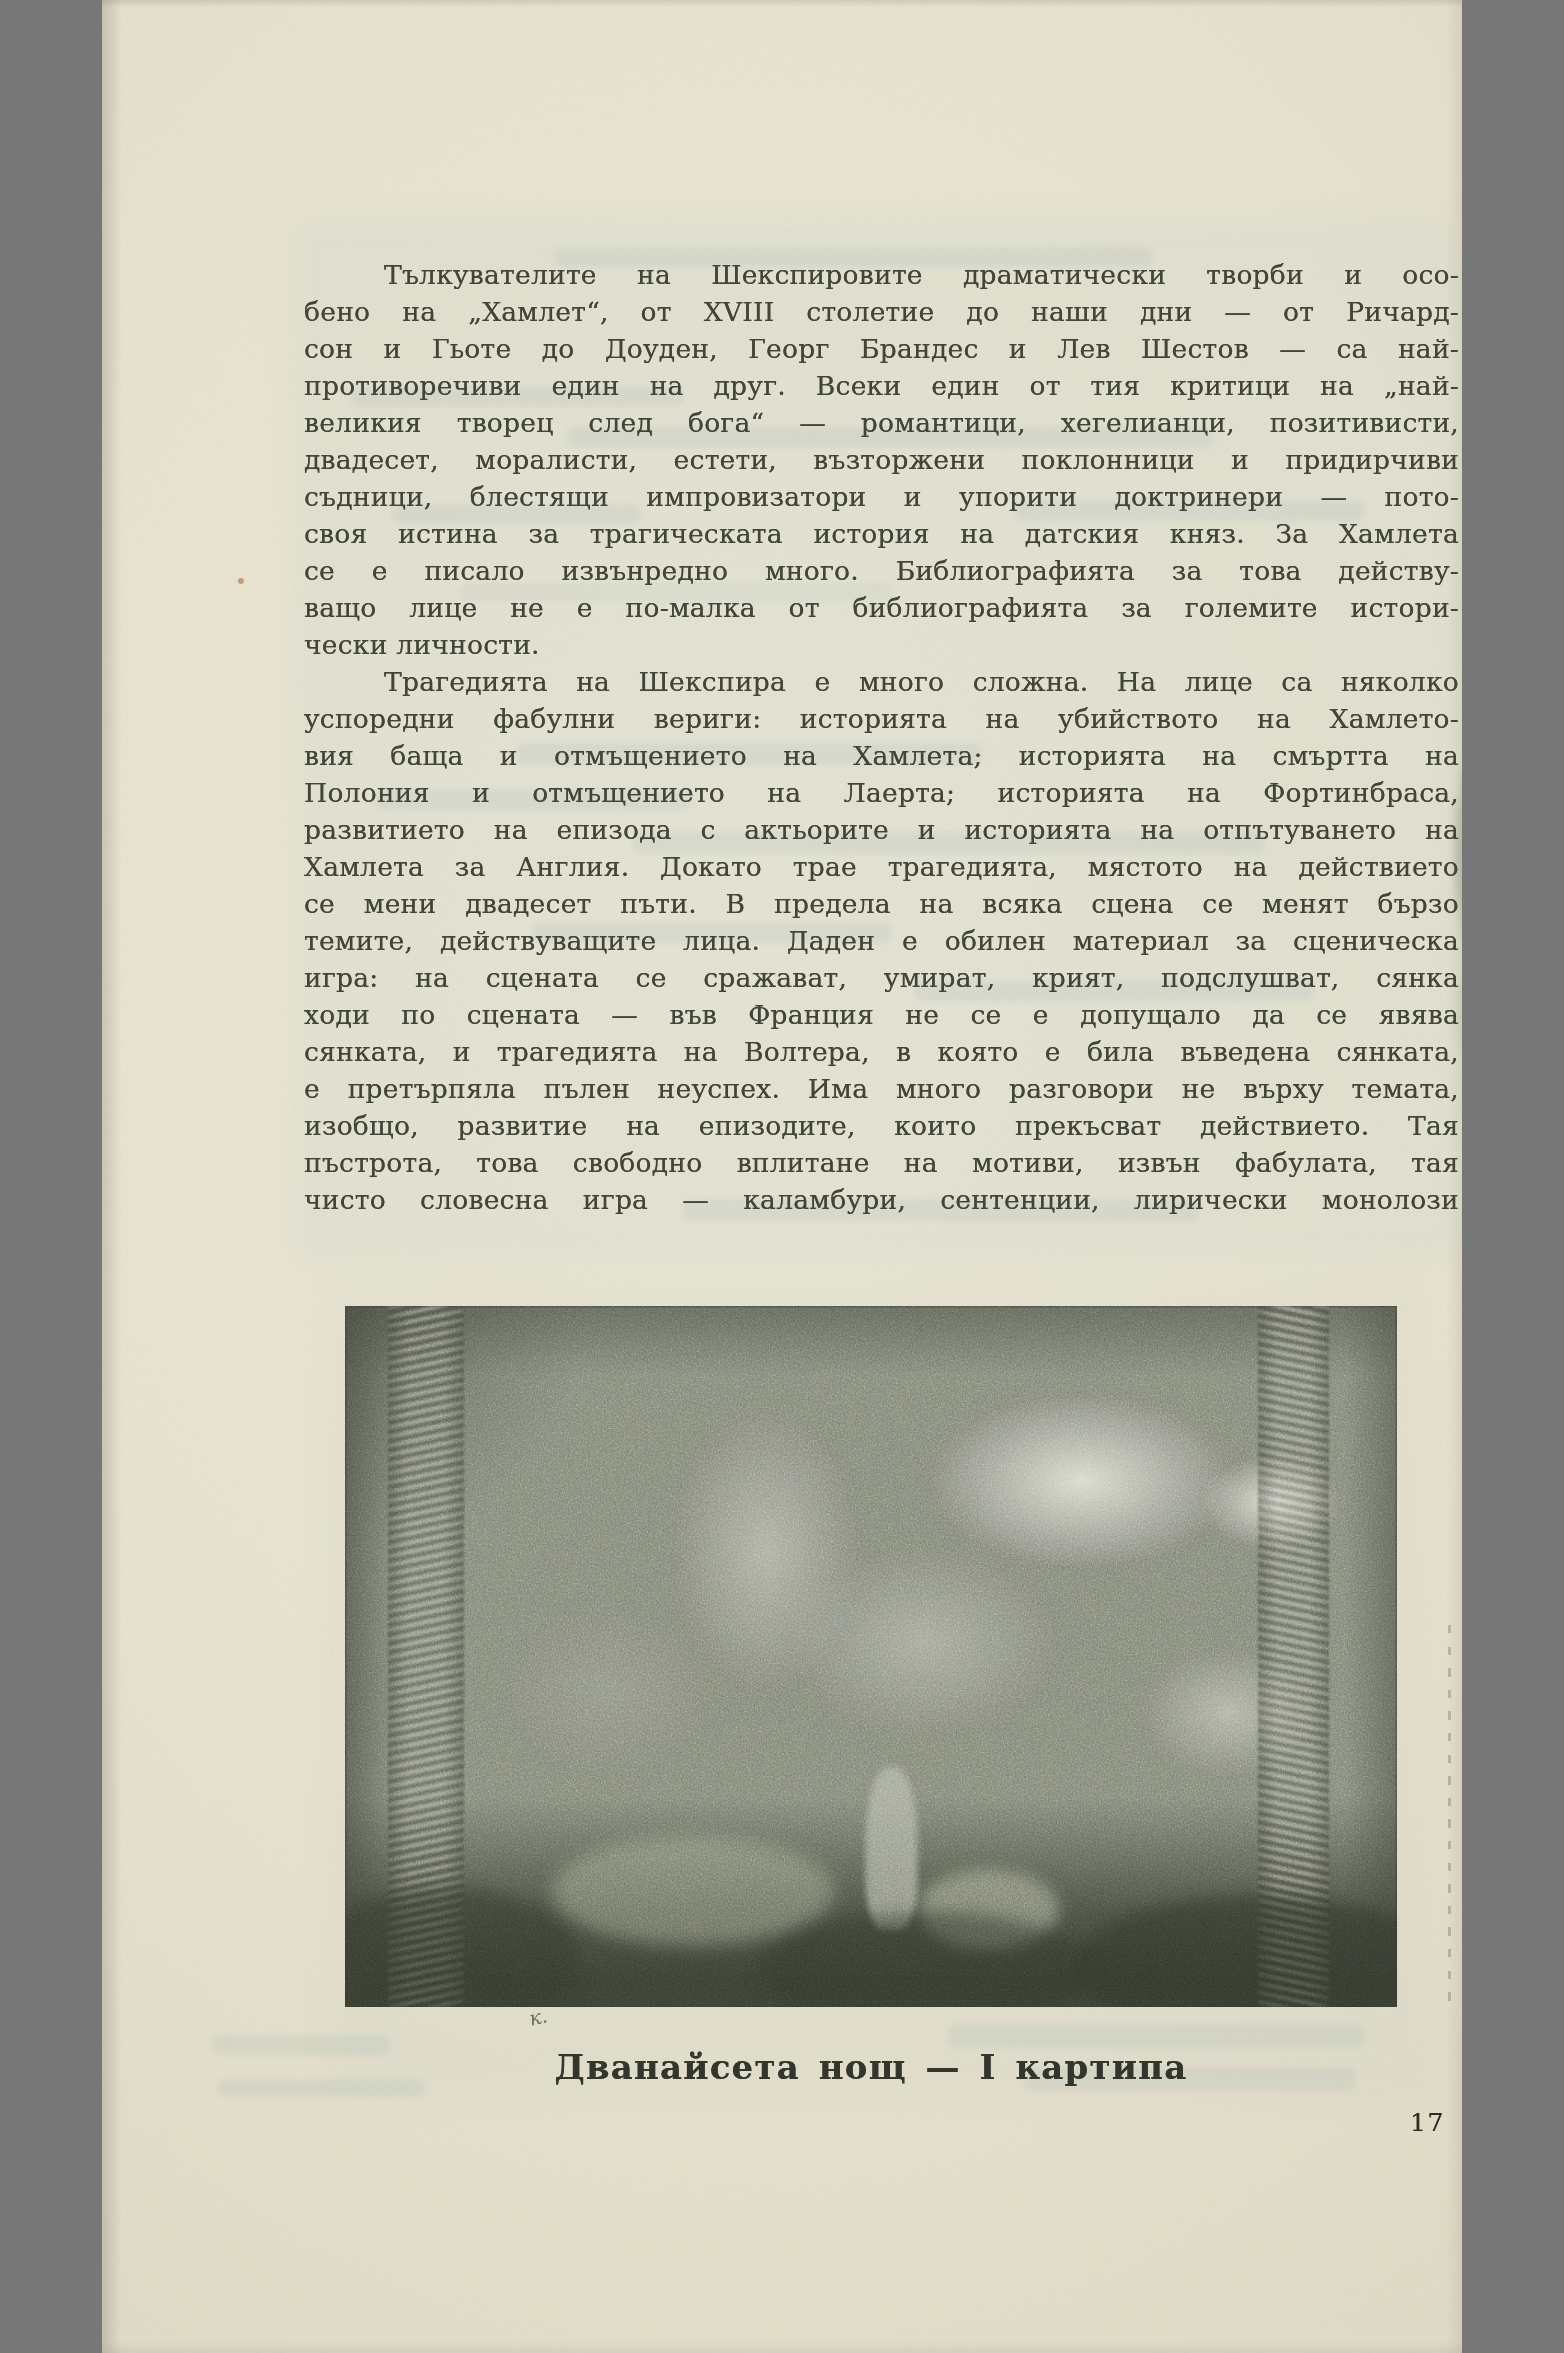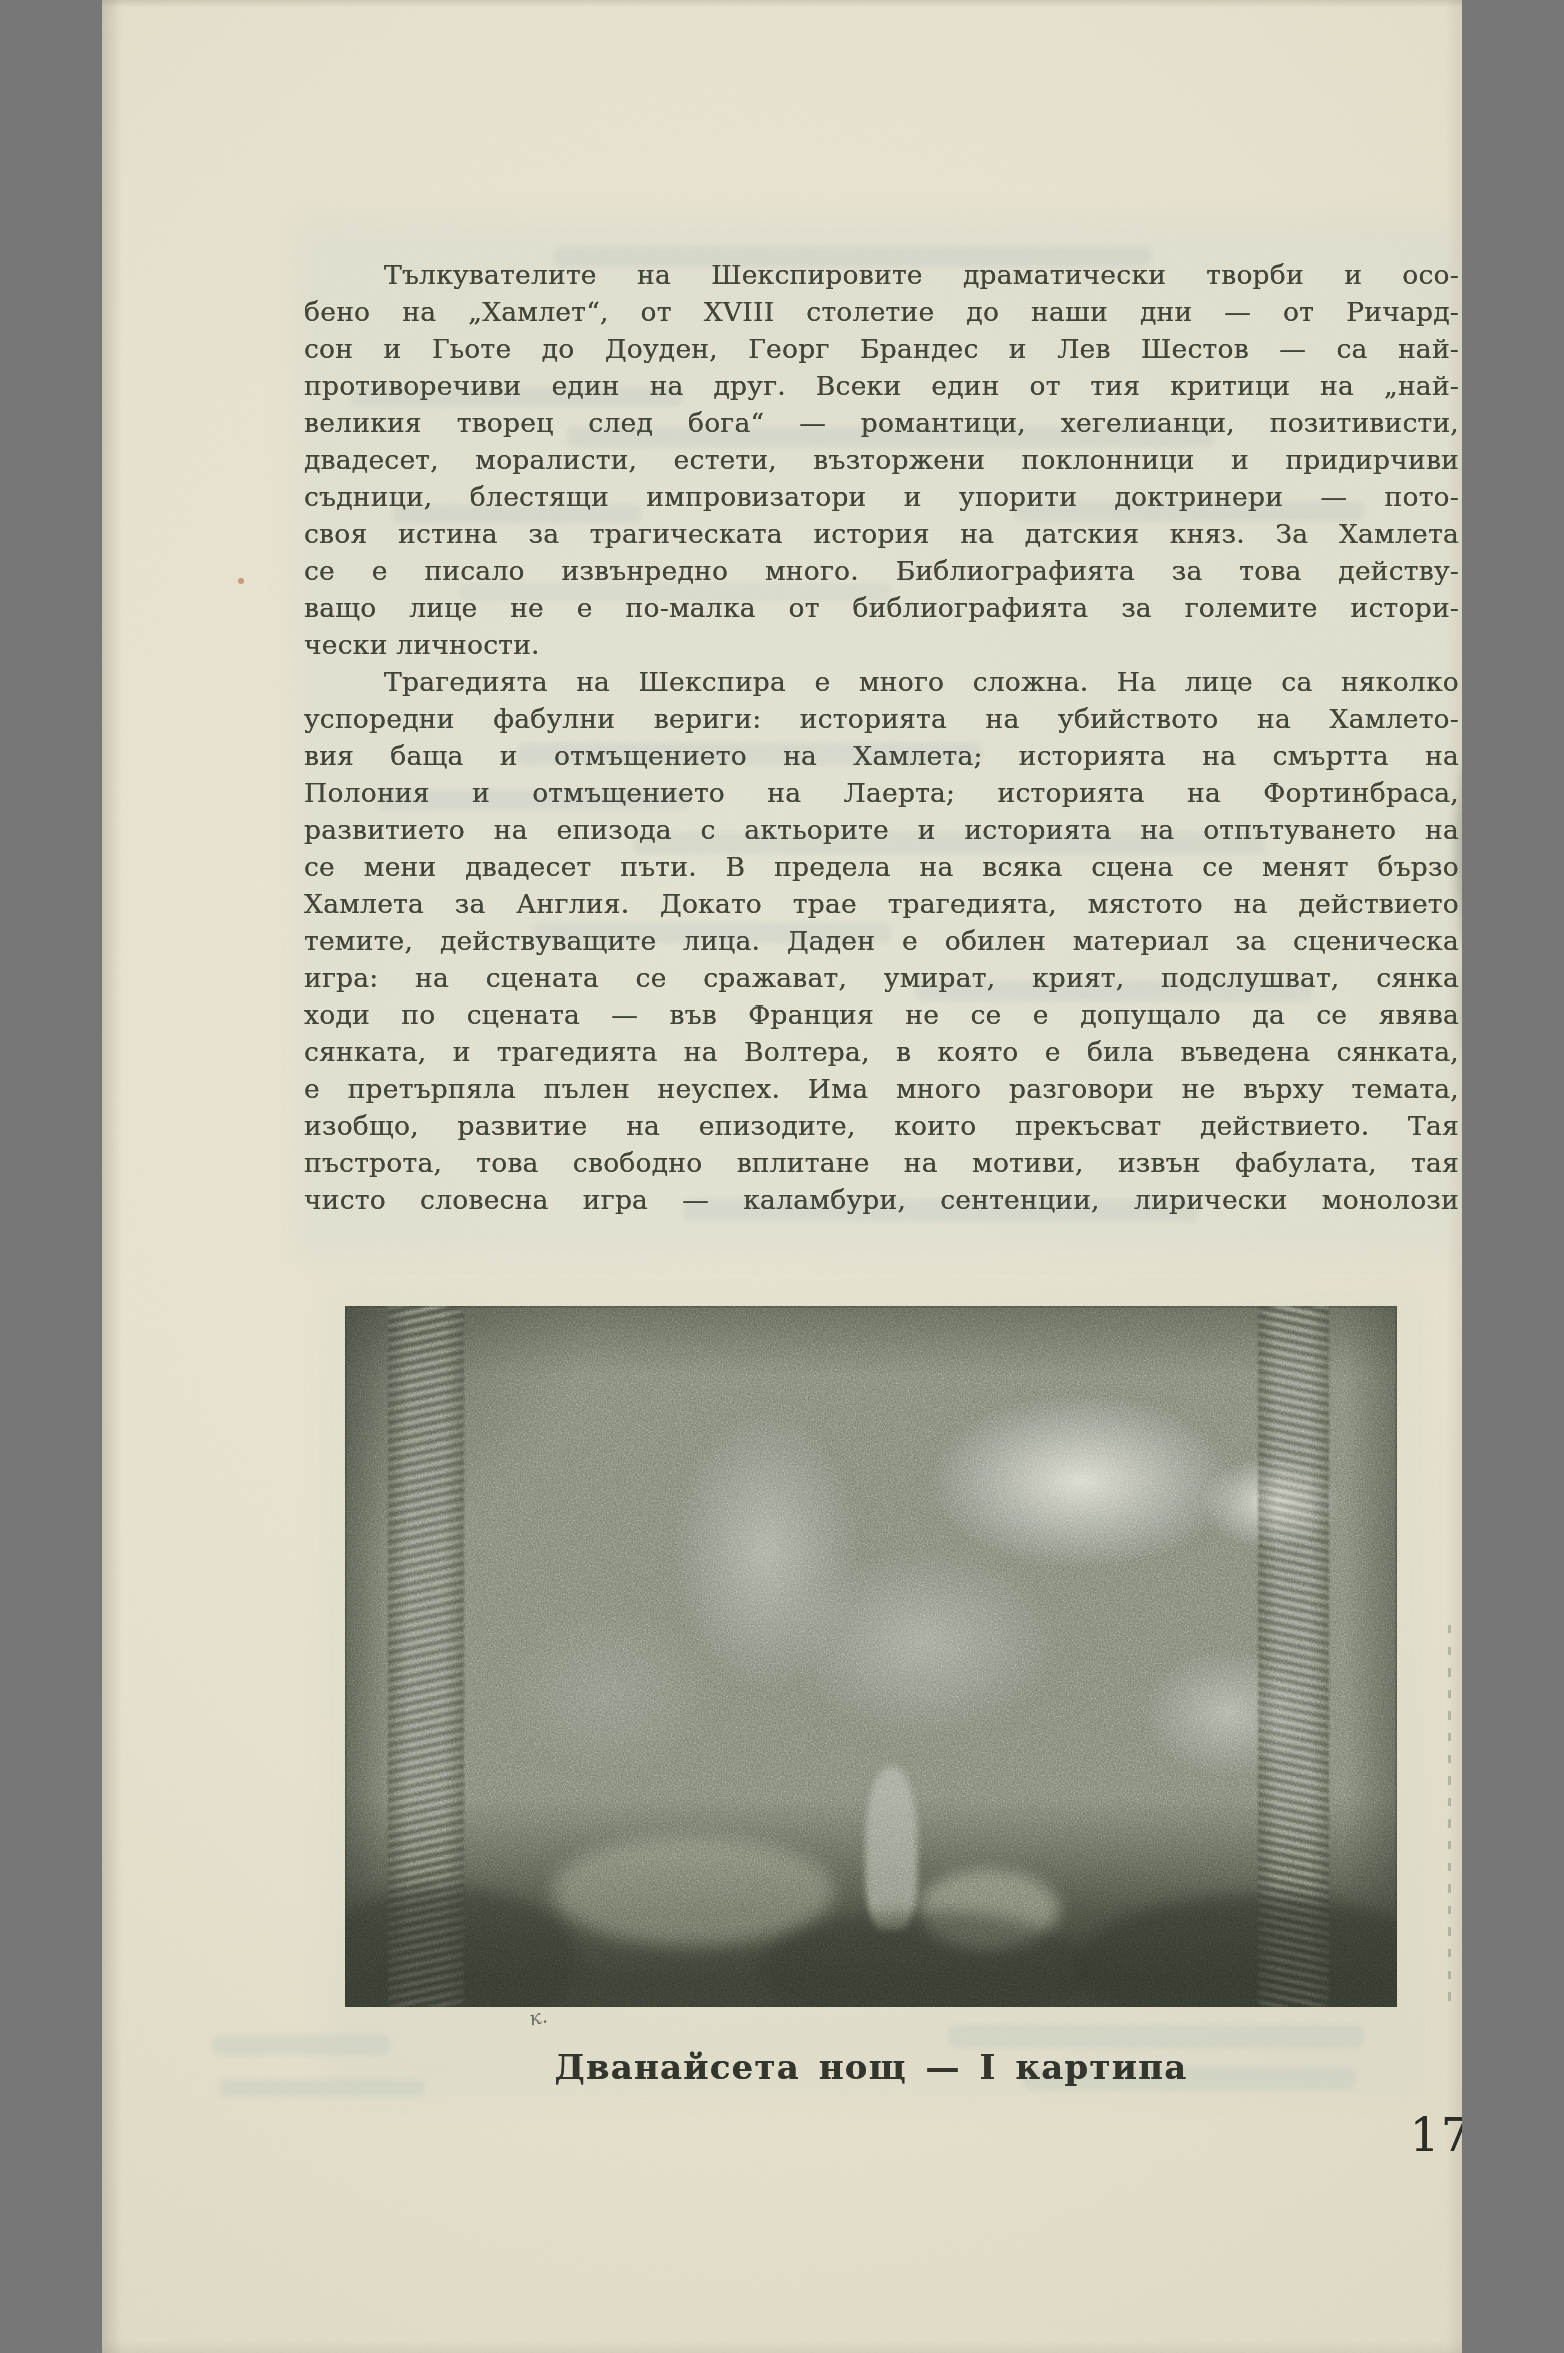--- a/index.html
+++ b/index.html
@@ -89,21 +89,21 @@
   .grain{position:absolute;left:0;top:0;mix-blend-mode:overlay;opacity:.75;}
 
   
   .caption{
     position:absolute;left:243px;top:2047px;width:1052px;
     text-align:center;font-size:34px;font-weight:bold;color:#33362c;
     letter-spacing:1.2px;word-spacing:5.8px;
     text-shadow:0 0 0.5px rgba(51,54,44,.8);
   }
   .handmark{position:absolute;left:427px;top:2005px;font-size:20px;color:#6a6d60;transform:rotate(-12deg);font-style:italic;}
-  .pagenum{position:absolute;left:1308px;top:2108px;font-size:46px;color:#2c2e26;letter-spacing:1.7px;text-shadow:0 0 0.6px rgba(44,46,38,.9);}
+  .pagenum{position:absolute;left:1308px;top:2108px;font-size:25px;color:#2c2e26;letter-spacing:1.7px;text-shadow:0 0 0.6px rgba(44,46,38,.9);}
 
   
   .stamp{position:absolute;left:1368px;top:2214px;width:174px;color:#23241e;}
   .stamp-script{
     position:absolute;left:1.7px;top:-5px;width:174px;
     font-style:italic;font-weight:bold;font-size:36px;line-height:36px;
     transform:rotate(-6deg);letter-spacing:-0.8px;
     text-shadow:0 0 0.8px #23241e, 0.8px 0.8px 0 rgba(233,229,211,.6);
     white-space:nowrap;
   }
@@ -172,22 +172,22 @@
       <div class="tline">се е писало извънредно много. Библиографията за това действу-</div>
       <div class="tline">ващо лице не е по-малка от библиографията за големите истори-</div>
       <div class="tline short">чески личности.</div>
     </div>
     <div>
       <div class="tline ind">Трагедията на Шекспира е много сложна. На лице са няколко</div>
       <div class="tline">успоредни фабулни вериги: историята на убийството на Хамлето-</div>
       <div class="tline">вия баща и отмъщението на Хамлета; историята на смъртта на</div>
       <div class="tline">Полония и отмъщението на Лаерта; историята на Фортинбраса,</div>
       <div class="tline">развитието на епизода с актьорите и историята на отпътуването на</div>
+      <div class="tline">Хамлета за Англия. Докато трае трагедията, мястото на действието</div>
       <div class="tline">се мени двадесет пъти. В предела на всяка сцена се менят бързо</div>
-      <div class="tline">Хамлета за Англия. Докато трае трагедията, мястото на действието</div>
       <div class="tline">темите, действуващите лица. Даден е обилен материал за сценическа</div>
       <div class="tline">игра: на сцената се сражават, умират, крият, подслушват, сянка</div>
       <div class="tline">ходи по сцената — във Франция не се е допущало да се явява</div>
       <div class="tline">сянката, и трагедията на Волтера, в която е била въведена сянката,</div>
       <div class="tline">е претърпяла пълен неуспех. Има много разговори не върху темата,</div>
       <div class="tline">изобщо, развитие на епизодите, които прекъсват действието. Тая</div>
       <div class="tline">пъстрота, това свободно вплитане на мотиви, извън фабулата, тая</div>
       <div class="tline">чисто словесна игра — каламбури, сентенции, лирически монолози</div>
     </div>
   </div>

